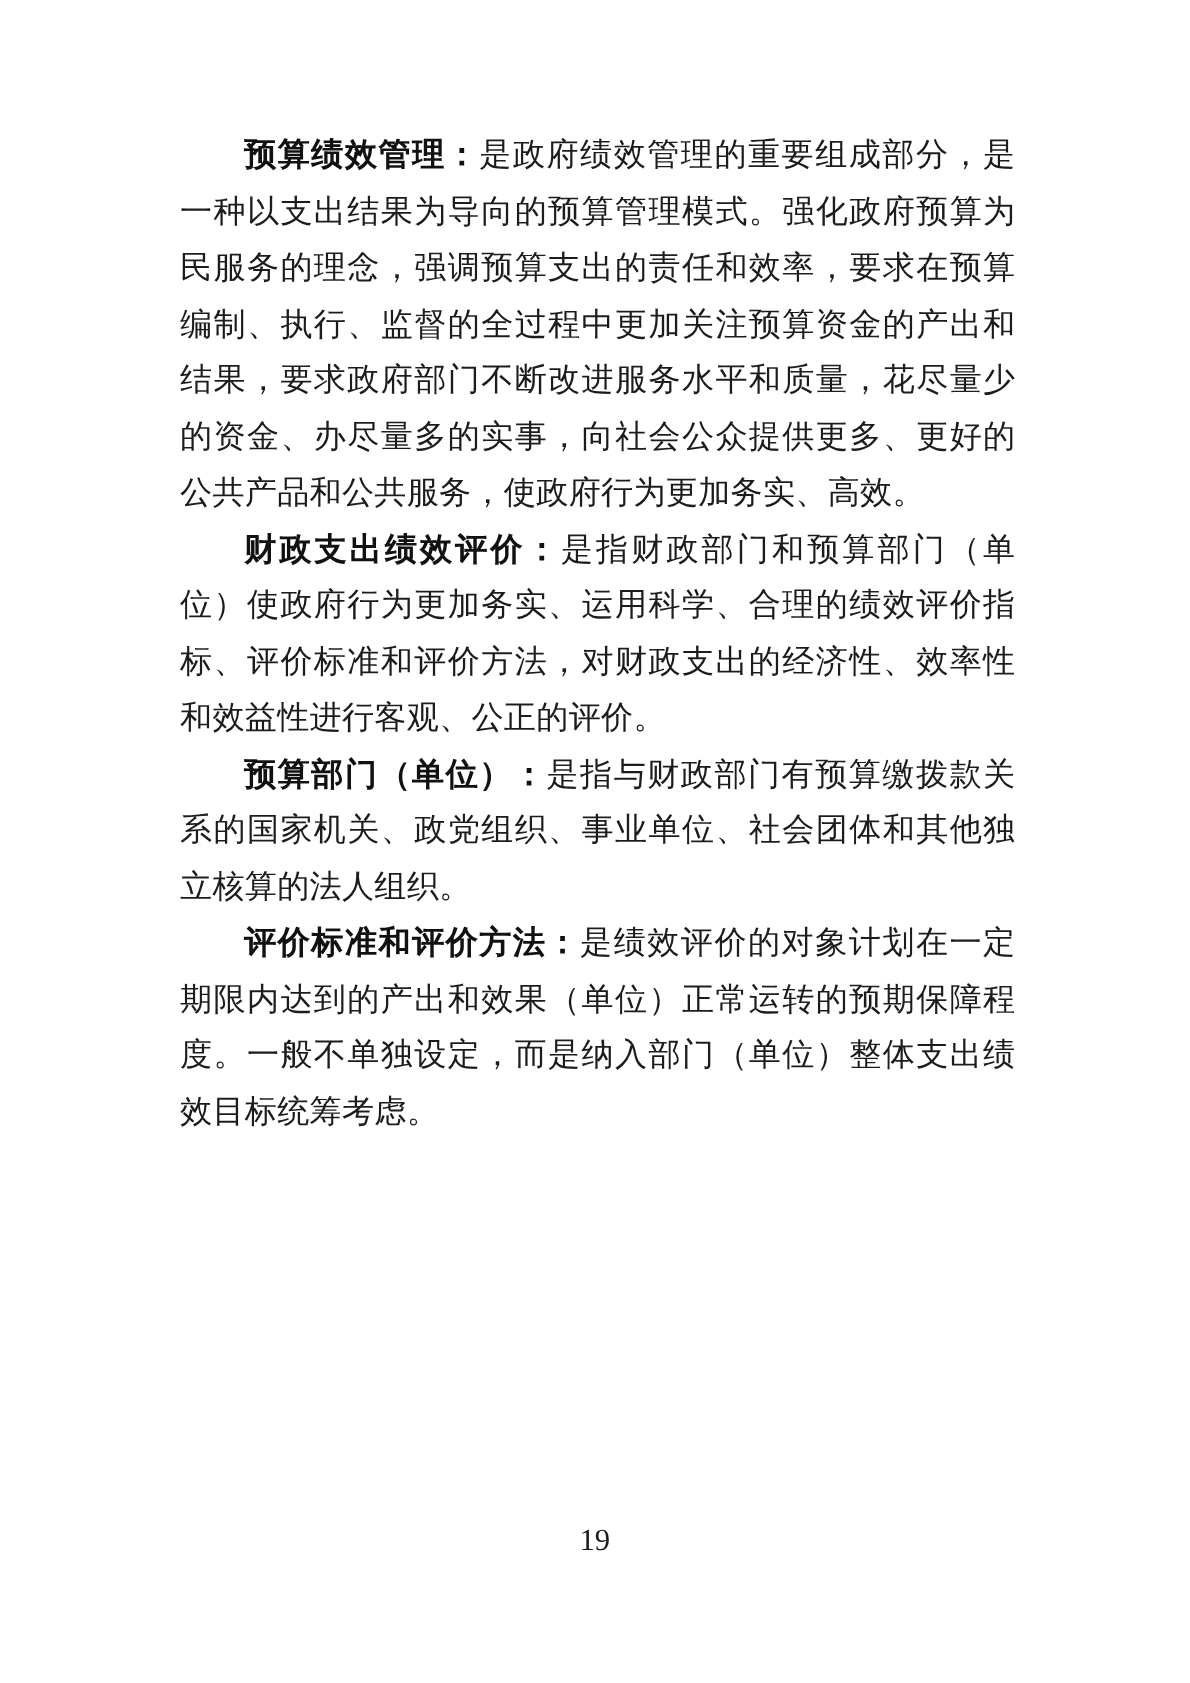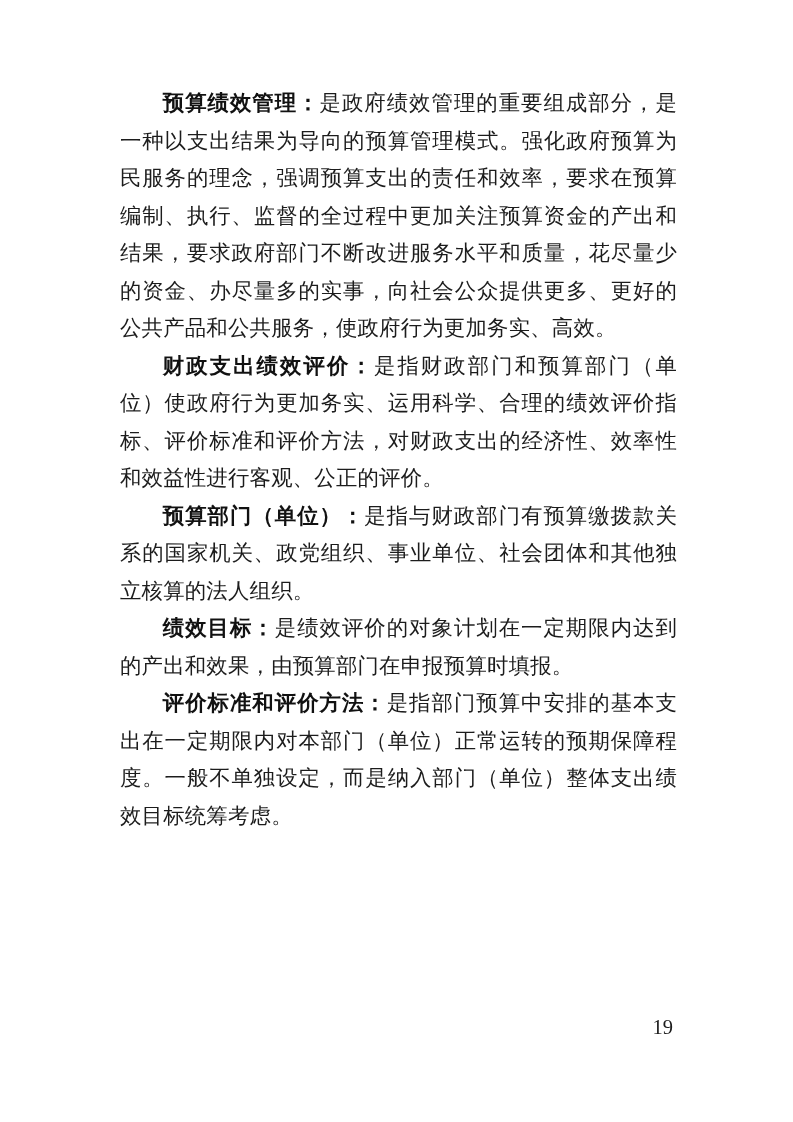--- a/index.html
+++ b/index.html
@@ -38,32 +38,31 @@
     color: #111111;
   }
   .definition {
     font-weight: 400;
   }
   .page-number {
     position: absolute;
     left: 120px;
     top: 1014px;
     width: 553px;
-    text-align: right;
+    text-align: center;
     font-size: 20.5px;
     line-height: 26px;
     color: #1c1c1c;
     font-family: "Liberation Serif", "DejaVu Serif", serif;
   }
 </style>
 </head>
 <body>
 
 <div class="page">
   <div class="content">
     <p class="entry"><span class="term">预算绩效管理：</span><span class="definition">是政府绩效管理的重要组成部分，是一种以支出结果为导向的预算管理模式。强化政府预算为民服务的理念，强调预算支出的责任和效率，要求在预算编制、执行、监督的全过程中更加关注预算资金的产出和结果，要求政府部门不断改进服务水平和质量，花尽量少的资金、办尽量多的实事，向社会公众提供更多、更好的公共产品和公共服务，使政府行为更加务实、高效。</span></p>
     <p class="entry"><span class="term">财政支出绩效评价：</span><span class="definition">是指财政部门和预算部门（单位）使政府行为更加务实、运用科学、合理的绩效评价指标、评价标准和评价方法，对财政支出的经济性、效率性和效益性进行客观、公正的评价。</span></p>
     <p class="entry"><span class="term">预算部门（单位）：</span><span class="definition">是指与财政部门有预算缴拨款关系的国家机关、政党组织、事业单位、社会团体和其他独立核算的法人组织。</span></p>
-    <p class="entry"><span class="term">绩效目标：</span><span class="definition">是绩效评价的对象计划在一定期限内达到的产出和效果，由预算部门在申报预算时填报。</span></p>
-    <p class="entry"><span class="term">评价标准和评价方法：</span><span class="definition">是指部门预算中安排的基本支出在一定期限内对本部门（单位）正常运转的预期保障程度。一般不单独设定，而是纳入部门（单位）整体支出绩效目标统筹考虑。</span></p>
+    <p class="entry"><span class="term">评价标准和评价方法：</span><span class="definition">是绩效评价的对象计划在一定期限内达到的产出和效果（单位）正常运转的预期保障程度。一般不单独设定，而是纳入部门（单位）整体支出绩效目标统筹考虑。</span></p>
   </div>
   <div class="page-number">19</div>
 </div>
 
 </body></html>

